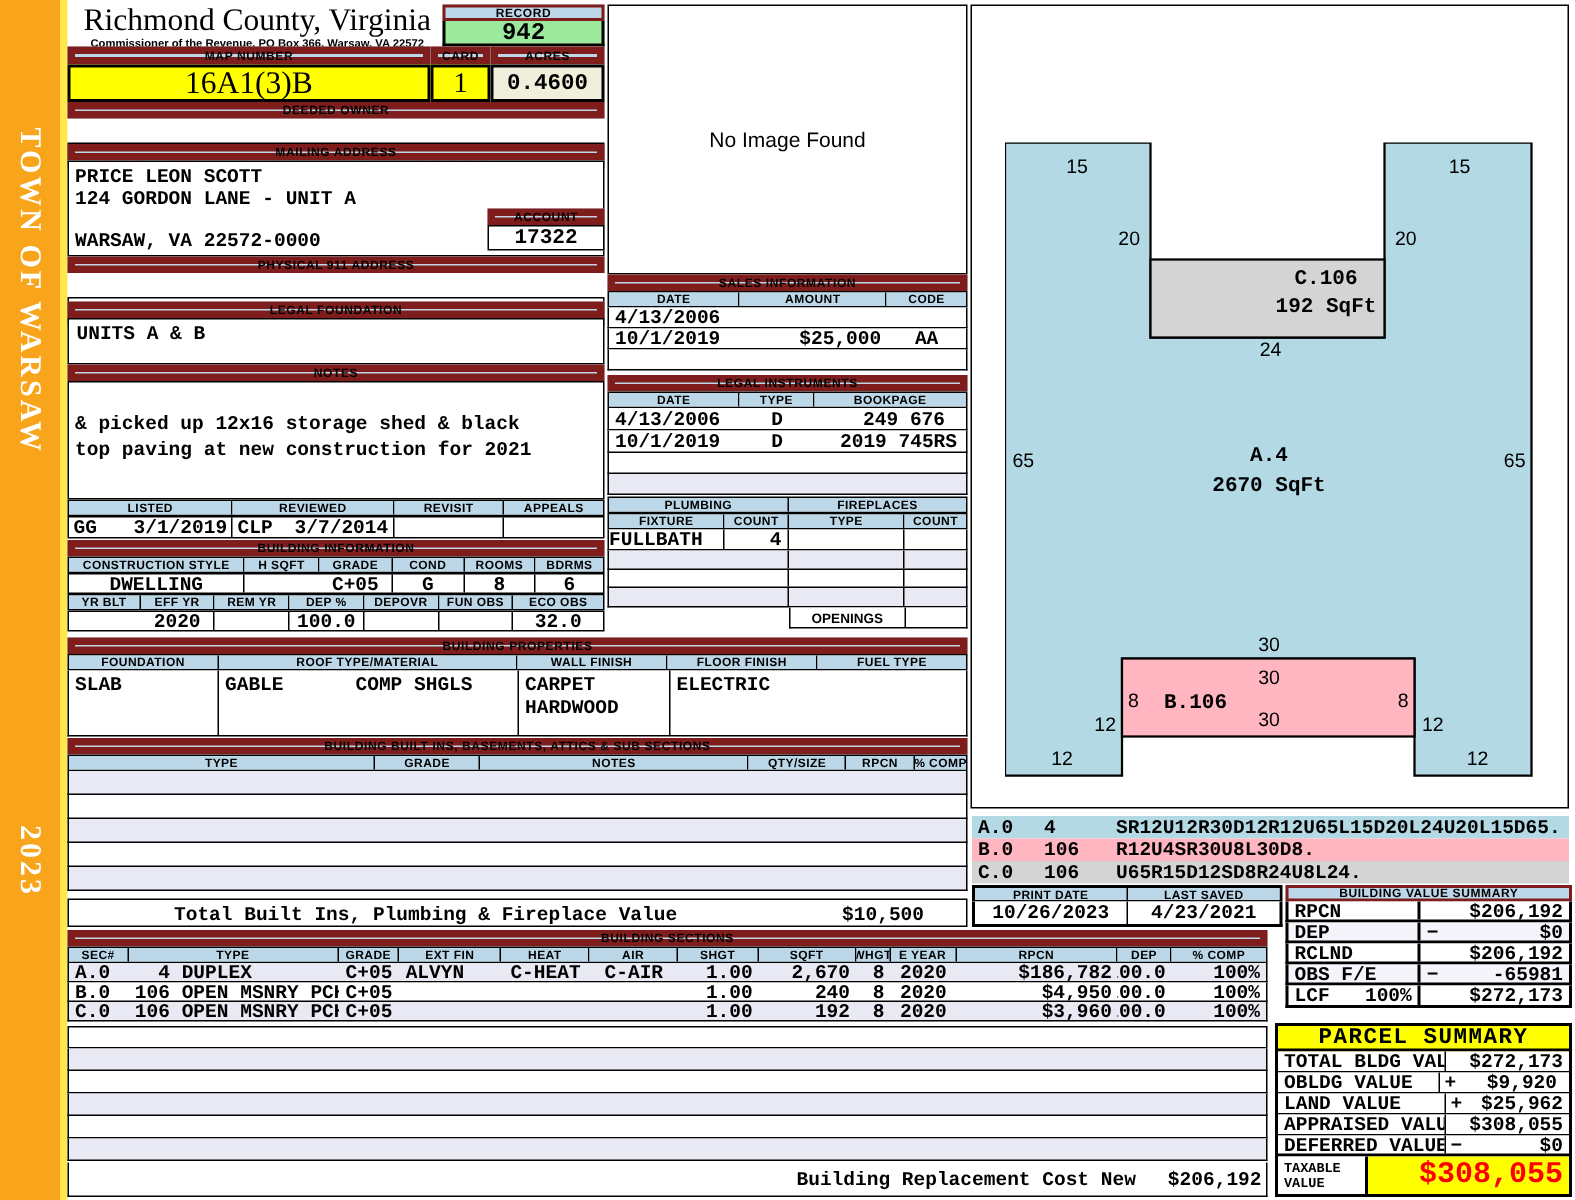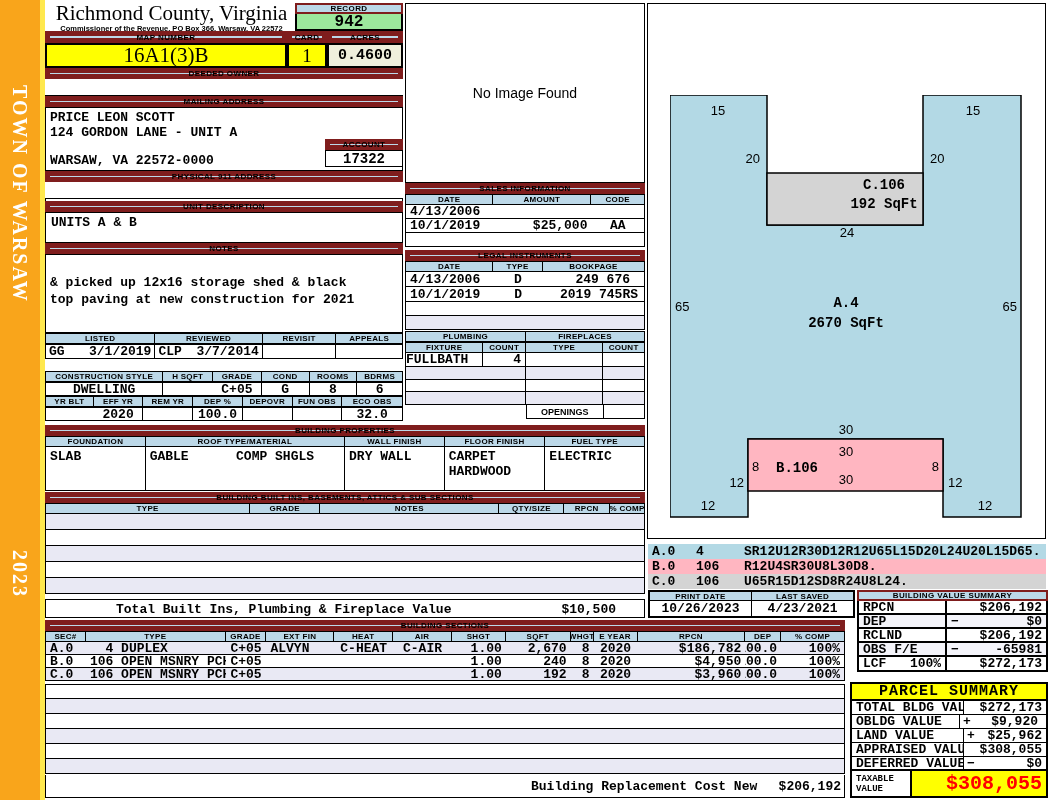--- a/index.html
+++ b/index.html
@@ -60,41 +60,42 @@
   <div class="wbox" style="left:45px;top:107px;width:358px;height:64px;"></div>
   <div class="abs mono" style="left:50px;top:110px;width:270px;height:15px;">PRICE LEON SCOTT</div>
   <div class="abs mono" style="left:50px;top:125px;width:270px;height:15px;">124 GORDON LANE - UNIT A</div>
   <div class="abs mono" style="left:50px;top:153px;width:270px;height:15px;">WARSAW, VA 22572-0000</div>
   <div class="hbar" style="left:325px;top:139px;width:78px;height:11px;">ACCOUNT</div>
   <div class="wbox mono" style="left:325px;top:150px;width:78px;height:17px;display:flex;align-items:center;justify-content:center;font-size:14px;">17322</div>
 
   <div class="hbar" style="left:45px;top:171px;width:358px;height:11px;">PHYSICAL 911 ADDRESS</div>
   <div class="wbox mono red" style="left:45px;top:182px;width:358px;height:19px;display:flex;align-items:center;padding-left:3px;font-size:16px;letter-spacing:1.5px;">124 GORDON LN</div>
 
-  <div class="hbar" style="left:45px;top:201px;width:358px;height:11px;">UNIT DESCRIPTION</div>
+  <div class="hbar" style="left:45px;top:201px;width:358px;height:11px;">LEGAL FOUNDATION</div>
   <div class="wbox mono" style="left:45px;top:212px;width:358px;height:31px;padding:2px 0 0 5px;">UNITS A &amp; B</div>
 
   <div class="hbar" style="left:45px;top:243px;width:358px;height:11px;">NOTES</div>
   <div class="wbox" style="left:45px;top:254px;width:358px;height:79px;"></div>
   <div class="abs mono" style="left:50px;top:275px;width:350px;">&amp; picked up 12x16 storage shed &amp; black</div>
   <div class="abs mono" style="left:50px;top:292px;width:350px;">top paving at new construction for 2021</div>
 
   <div class="trow hrow" style="left:45px;top:333px;width:358px;height:11px;">
     <span style="width:110px;">LISTED</span>
     <span style="width:108px;">REVIEWED</span>
     <span style="width:74px;">REVISIT</span>
     <span style="width:66px;">APPEALS</span>
   </div>
   <div class="trow mrow" style="left:45px;top:344px;width:358px;height:15px;">
     <span style="width:110px;justify-content:space-between;padding:0 3px;"><i style="font-style:normal">GG</i><i style="font-style:normal">3/1/2019</i></span>
     <span style="width:108px;justify-content:space-between;padding:0 3px;"><i style="font-style:normal">CLP</i><i style="font-style:normal">3/7/2014</i></span>
     <span style="width:74px;"></span>
     <span style="width:66px;"></span>
   </div>
 
+  <div class="hbar" style="left:45px;top:360px;width:358px;height:11px;">BUILDING INFORMATION</div>
   <div class="trow hrow" style="left:45px;top:371px;width:358px;height:11px;">
     <span style="width:118px;">CONSTRUCTION STYLE</span>
     <span style="width:50px;">H SQFT</span>
     <span style="width:49px;">GRADE</span>
     <span style="width:48px;">COND</span>
     <span style="width:48px;">ROOMS</span>
     <span style="width:45px;">BDRMS</span>
   </div>
   <div class="trow mrow" style="left:45px;top:382px;width:358px;height:14px;">
     <span class="ctr" style="width:118px;">DWELLING</span>
@@ -205,21 +206,20 @@
     <span style="width:100px;">FOUNDATION</span>
     <span style="width:200px;">ROOF TYPE/MATERIAL</span>
     <span style="width:100px;">WALL FINISH</span>
     <span style="width:101px;">FLOOR FINISH</span>
     <span style="width:99px;">FUEL TYPE</span>
   </div>
   <div class="trow mrow" style="left:45px;top:447px;width:600px;height:44px;border-top:none;">
     <span class="lf" style="width:100px;align-items:flex-start;padding-top:2px;">SLAB</span>
     <span class="lf" style="width:200px;align-items:flex-start;padding-top:2px;justify-content:space-between;padding-right:30px;">
       <i style="font-style:normal">GABLE</i><i style="font-style:normal">COMP SHGLS</i></span>
-    <span class="lf" style="width:100px;align-items:flex-start;padding-top:2px;">DRY WALL</span>
     <span class="lf" style="width:101px;align-items:flex-start;padding-top:2px;flex-direction:column;justify-content:flex-start;">
       <i style="font-style:normal;align-self:flex-start;">CARPET</i>
       <i style="font-style:normal;align-self:flex-start;">HARDWOOD</i></span>
     <span class="lf" style="width:99px;align-items:flex-start;padding-top:2px;">ELECTRIC</span>
   </div>
 
   <div class="hbar" style="left:45px;top:492px;width:600px;height:11px;">BUILDING BUILT INS, BASEMENTS, ATTICS &amp; SUB SECTIONS</div>
   <div class="trow hrow" style="left:45px;top:503px;width:600px;height:11px;">
     <span style="width:205px;">TYPE</span>
     <span style="width:70px;">GRADE</span>

